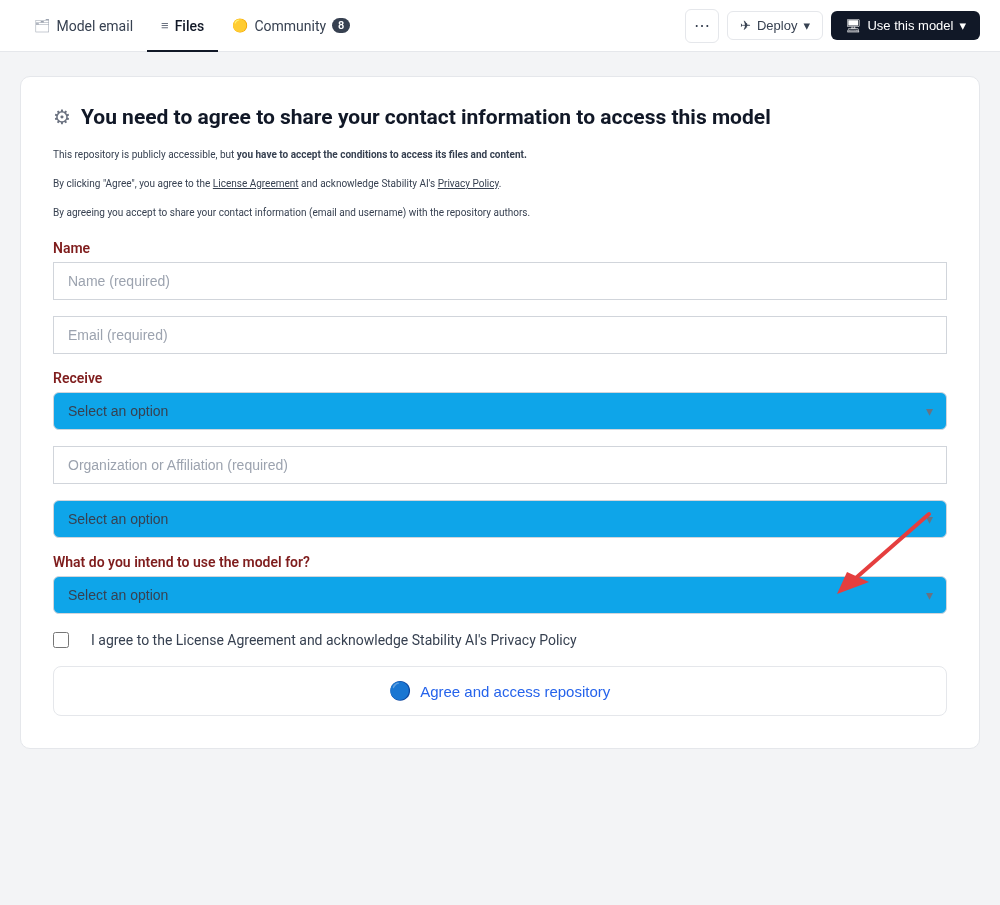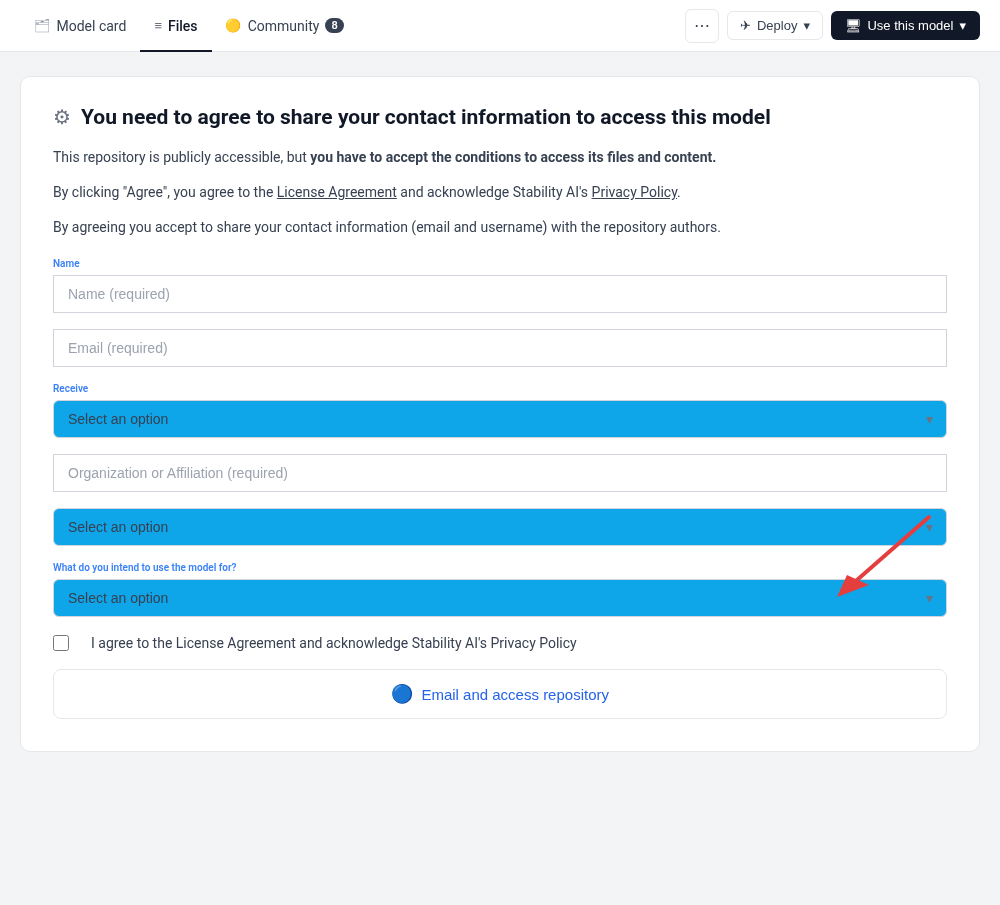--- a/index.html
+++ b/index.html
@@ -128,44 +128,44 @@
       font-size: 20px;
       color: #6b7280;
     }
     .alert-title {
       font-size: 21px;
       font-weight: 700;
       color: #111827;
     }
 
     .desc-text {
-      font-size: 14px;
+      font-size: 10px;
       color: #374151;
       margin-bottom: 14px;
       line-height: 1.5;
     }
     .desc-text strong {
       font-weight: 700;
     }
     .desc-text a {
       color: #374151;
       text-decoration: underline;
     }
 
     
     .form-section {
       margin-top: 20px;
     }
     .field-group {
       margin-bottom: 16px;
     }
     .field-label {
-      font-size: 10px;
+      font-size: 14px;
       font-weight: 600;
-      color: #3b82f6;
+      color: #7f1d1d;
       margin-bottom: 6px;
       display: block;
     }
     .field-input {
       width: 100%;
       border: 1px solid #d1d5db;
       border-radius: 0;
       padding: 10px 14px;
       font-size: 14px;
       color: #374151;
@@ -255,21 +255,21 @@
       height: 100px;
     }
   </style>
 </head>
 <body>
 
 <nav class="top-nav">
   <div class="nav-tabs">
     <div class="nav-tab">
       <span class="tab-icon">🗂</span>
-      <span>Model card</span>
+      <span>Model email</span>
     </div>
     <div class="nav-tab active">
       <span class="tab-icon files">≡</span>
       <span>Files</span>
     </div>
     <div class="nav-tab">
       <span class="tab-icon community">🟡</span>
       <span>Community</span>
       <span class="badge">8</span>
     </div>
@@ -353,21 +353,21 @@
         </div>
       </div>
 
       <div class="checkbox-row">
         <input type="checkbox" class="checkbox-input" style="">
         <label class="checkbox-label">I agree to the License Agreement and acknowledge Stability AI's Privacy Policy</label>
       </div>
 
       <button class="agree-btn">
         <span class="agree-btn-icon">🔵</span>
-        <span>Email and access repository</span>
+        <span>Agree and access repository</span>
       </button>
 
     </div>
 
     <div class="arrow-annotation">
       <svg class="red-arrow" viewBox="0 0 140 100" xmlns="http://www.w3.org/2000/svg">
         <line x1="120" y1="10" x2="40" y2="80" stroke="#e53e3e" stroke-width="4" stroke-linecap="round"></line>
         <polygon points="28,90 38,68 60,78" fill="#e53e3e"></polygon>
       </svg>
     </div>

